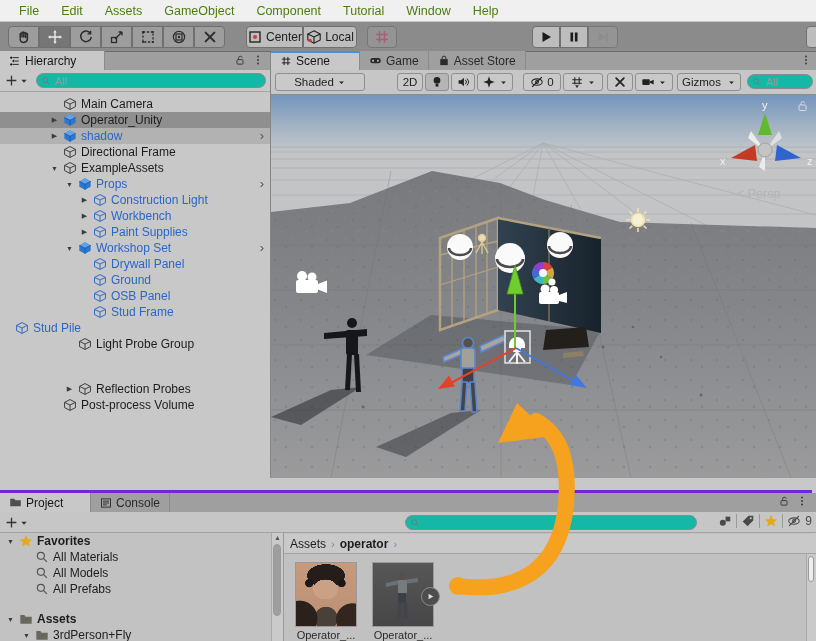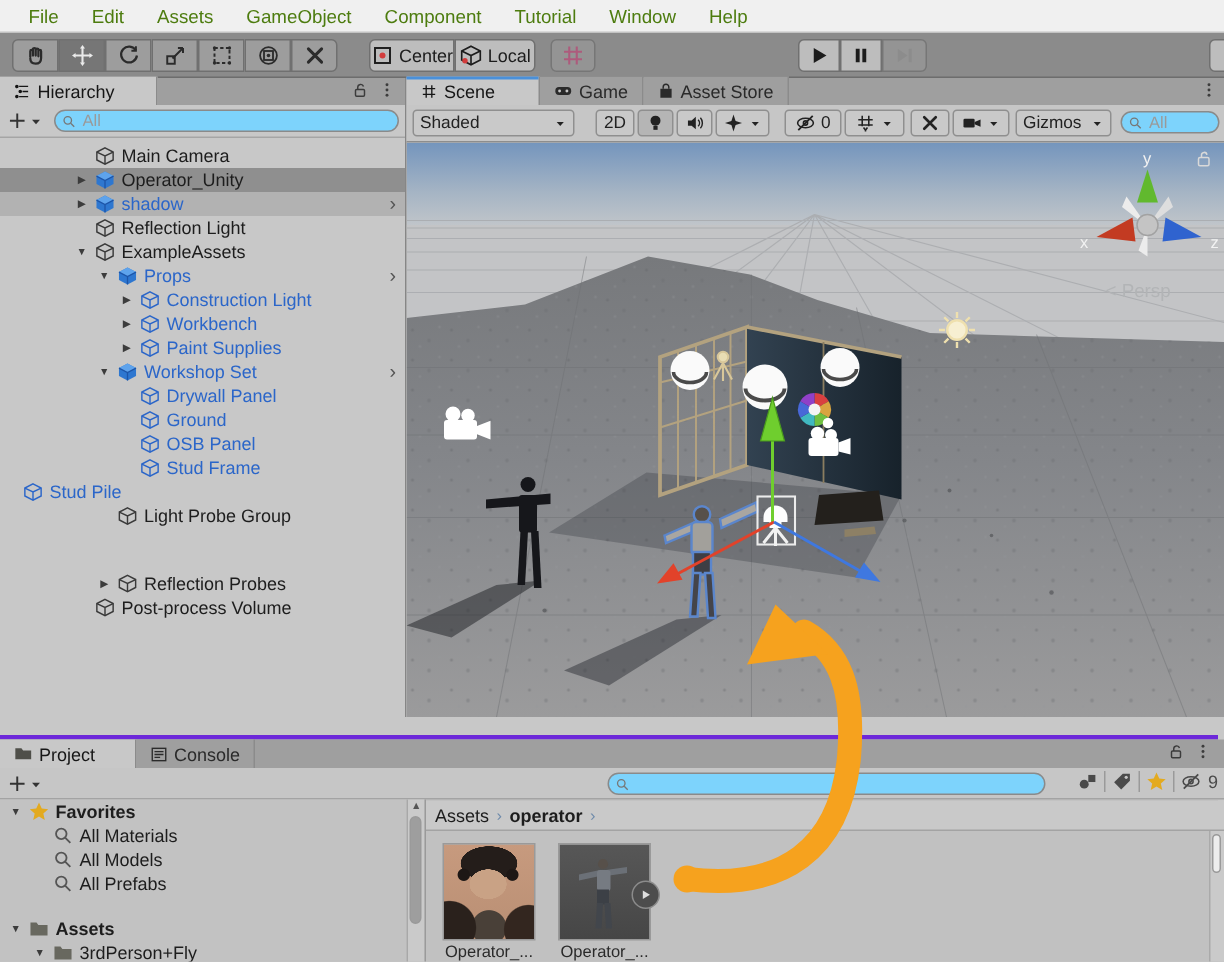--- a/index.html
+++ b/index.html
@@ -24,21 +24,21 @@
   .tbtn.disabled{background:#989898;opacity:.75}
   .tbtn .i{width:16px;height:16px}
   
   .tabbar{position:absolute;background:#9f9f9f;display:flex;align-items:flex-end;box-sizing:border-box}
   .ptab{height:19px;display:flex;align-items:center;gap:4px;padding:0 9px;font-size:12px;color:#2a2a2a;
         background:#9f9f9f;border-right:1px solid #8b8b8b;position:relative}
   .ptab.active{background:#c8c8c8;color:#161616}
   .ptab.active.bluetop:before{content:"";position:absolute;left:0;top:0;right:0;height:2px;background:#4a90d9}
   .tab-tools{position:absolute;top:2px;display:flex;gap:6px;align-items:center;color:#3c3c3c}
   
-  .sfield{position:absolute;background:#7dd3fc;border:1px solid #8a8a8a;border-radius:8px;
+  .sfield{position:absolute;background:#14b8a6;border:1px solid #8a8a8a;border-radius:8px;
           display:flex;align-items:center;padding:0 4px;box-sizing:border-box;gap:2px}
   .sfield input{border:none;background:transparent;outline:none;flex:1;font-size:11px;min-width:0;
                 font-family:"Liberation Sans",sans-serif;color:#333}
   .sfield input::placeholder{color:#9a9a9a}
   
   .hier{left:0;top:52px;width:271px;height:426px;background:#c8c8c8;border-right:1px solid #868686;box-sizing:border-box}
   .trow{height:16px;display:flex;align-items:center;gap:2px;position:relative;white-space:nowrap}
   .trow .lbl{padding-left:2px}
   .trow.sel{background:#8f8f8f}
   .trow.hl{background:#b2b2b2}
@@ -412,21 +412,21 @@
             <use href="#s-cubef"></use>
           </svg>
           <span class="lbl blue">shadow</span>
           <span class="chev">›</span>
         </div>
         <div class="trow" style="padding-left: 48px;">
           <span class="tarr"></span>
           <svg class="i" style="color: rgb(58, 58, 58);">
             <use href="#s-cube"></use>
           </svg>
-          <span class="lbl">Reflection Light</span>
+          <span class="lbl">Directional Frame</span>
         </div>
         <div class="trow" style="padding-left: 48px;">
           <span class="tarr">▼</span>
           <svg class="i" style="color: rgb(58, 58, 58);">
             <use href="#s-cube"></use>
           </svg>
           <span class="lbl">ExampleAssets</span>
         </div>
         <div class="trow" style="padding-left: 63px;">
           <span class="tarr">▼</span>
@@ -545,21 +545,21 @@
     <span>Asset Store</span>
   </div>
   <div class="tab-tools" style="right:4px">
     <svg class="i" style="width:12px;height:12px">
         <use href="#s-kebab"></use>
       </svg>
   </div>
 </div>
 
 <div class="abs scenetb">
-  <div class="stbtn" style="left:4px;width:108px;justify-content:space-between">
+  <div class="stbtn" style="left:4px;width:90px;justify-content:center">
     <span>Shaded</span>
     <svg class="i" style="width:9px;height:9px">
         <use href="#s-caret"></use>
       </svg>
   </div>
   <div class="stbtn" style="left:126px;width:26px">
       <span>2D</span>
     </div>
   <div class="stbtn" style="left:154px;width:24px;background:#b5b5b5">
       <svg class="i">

